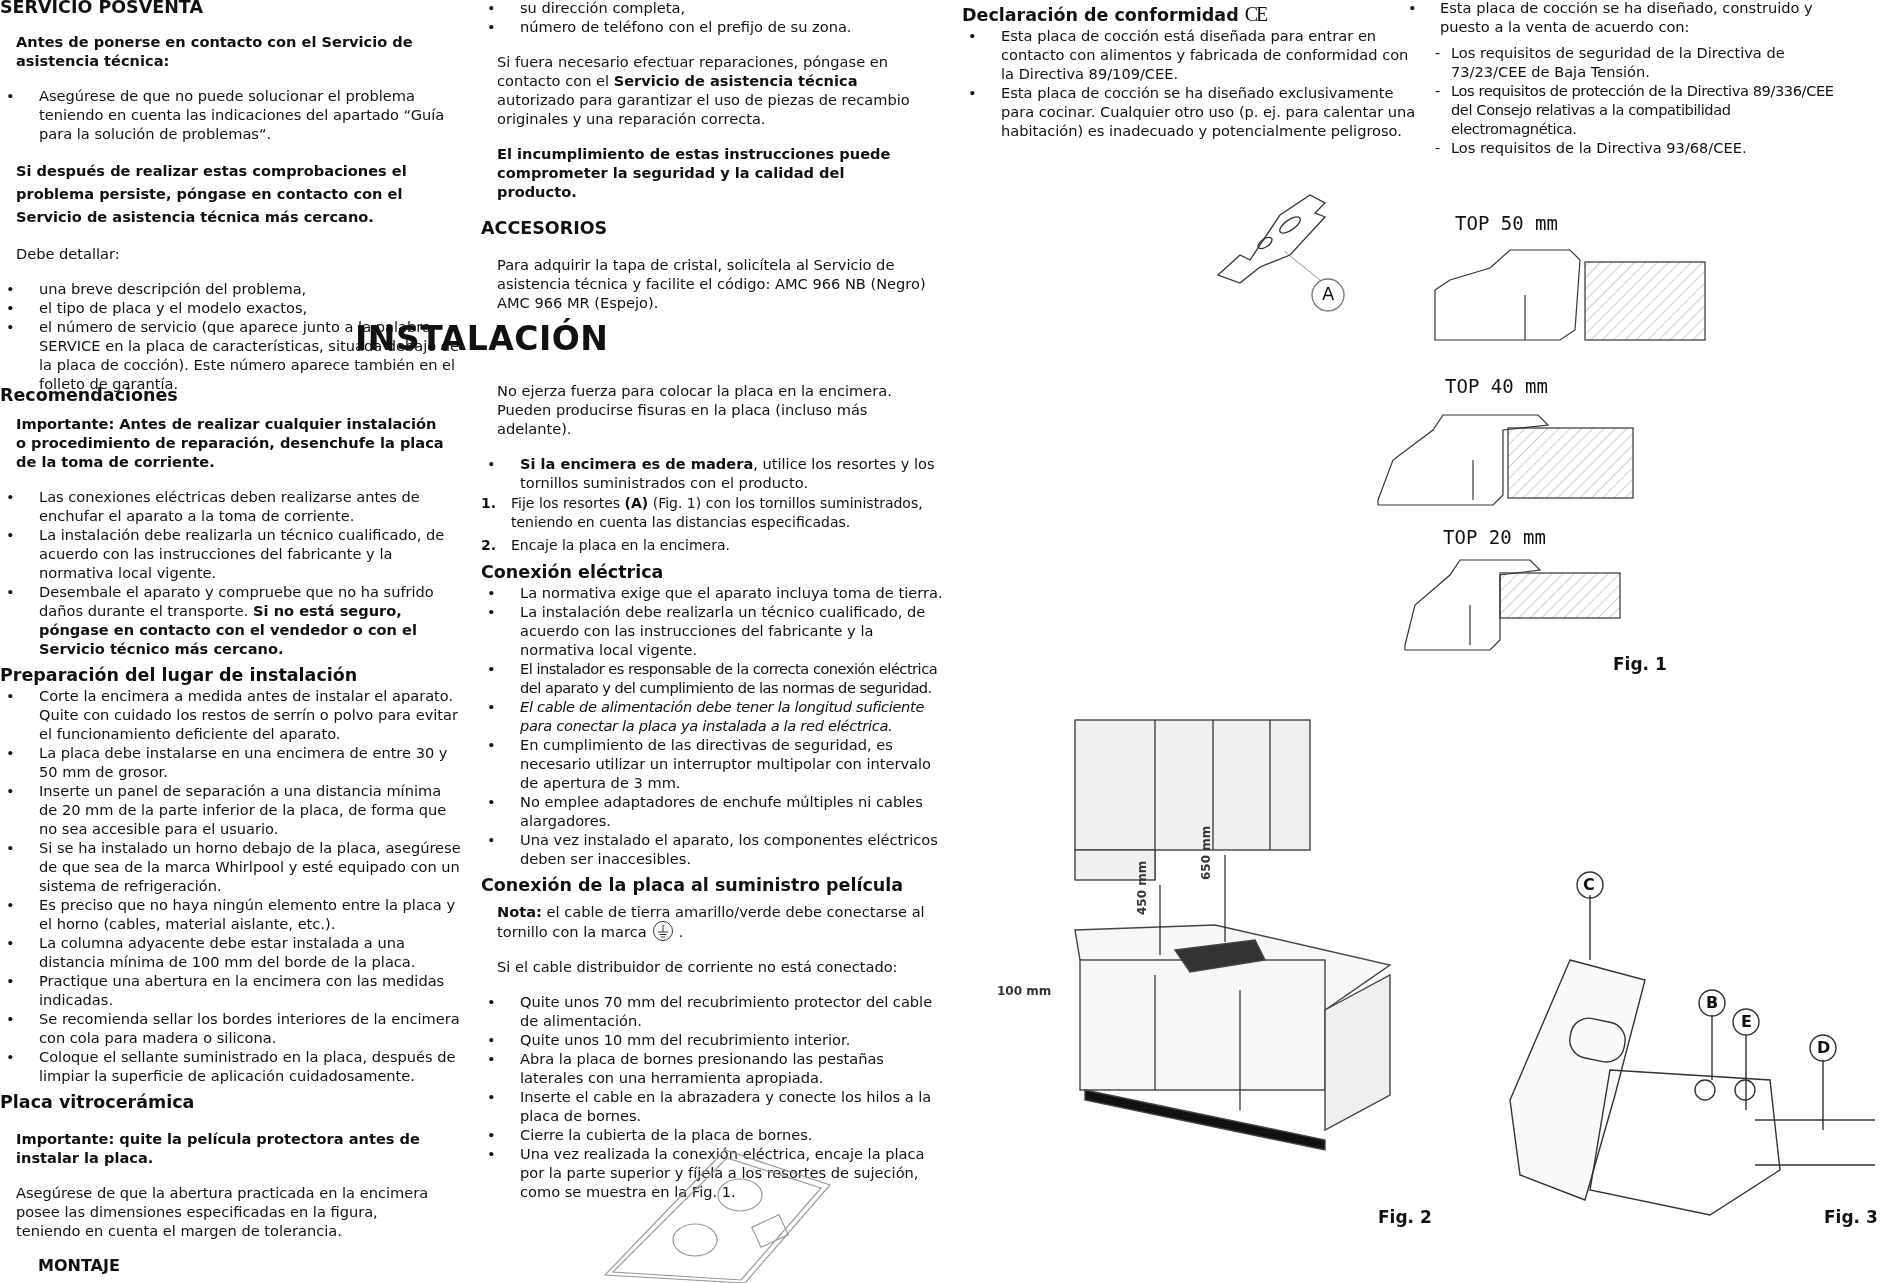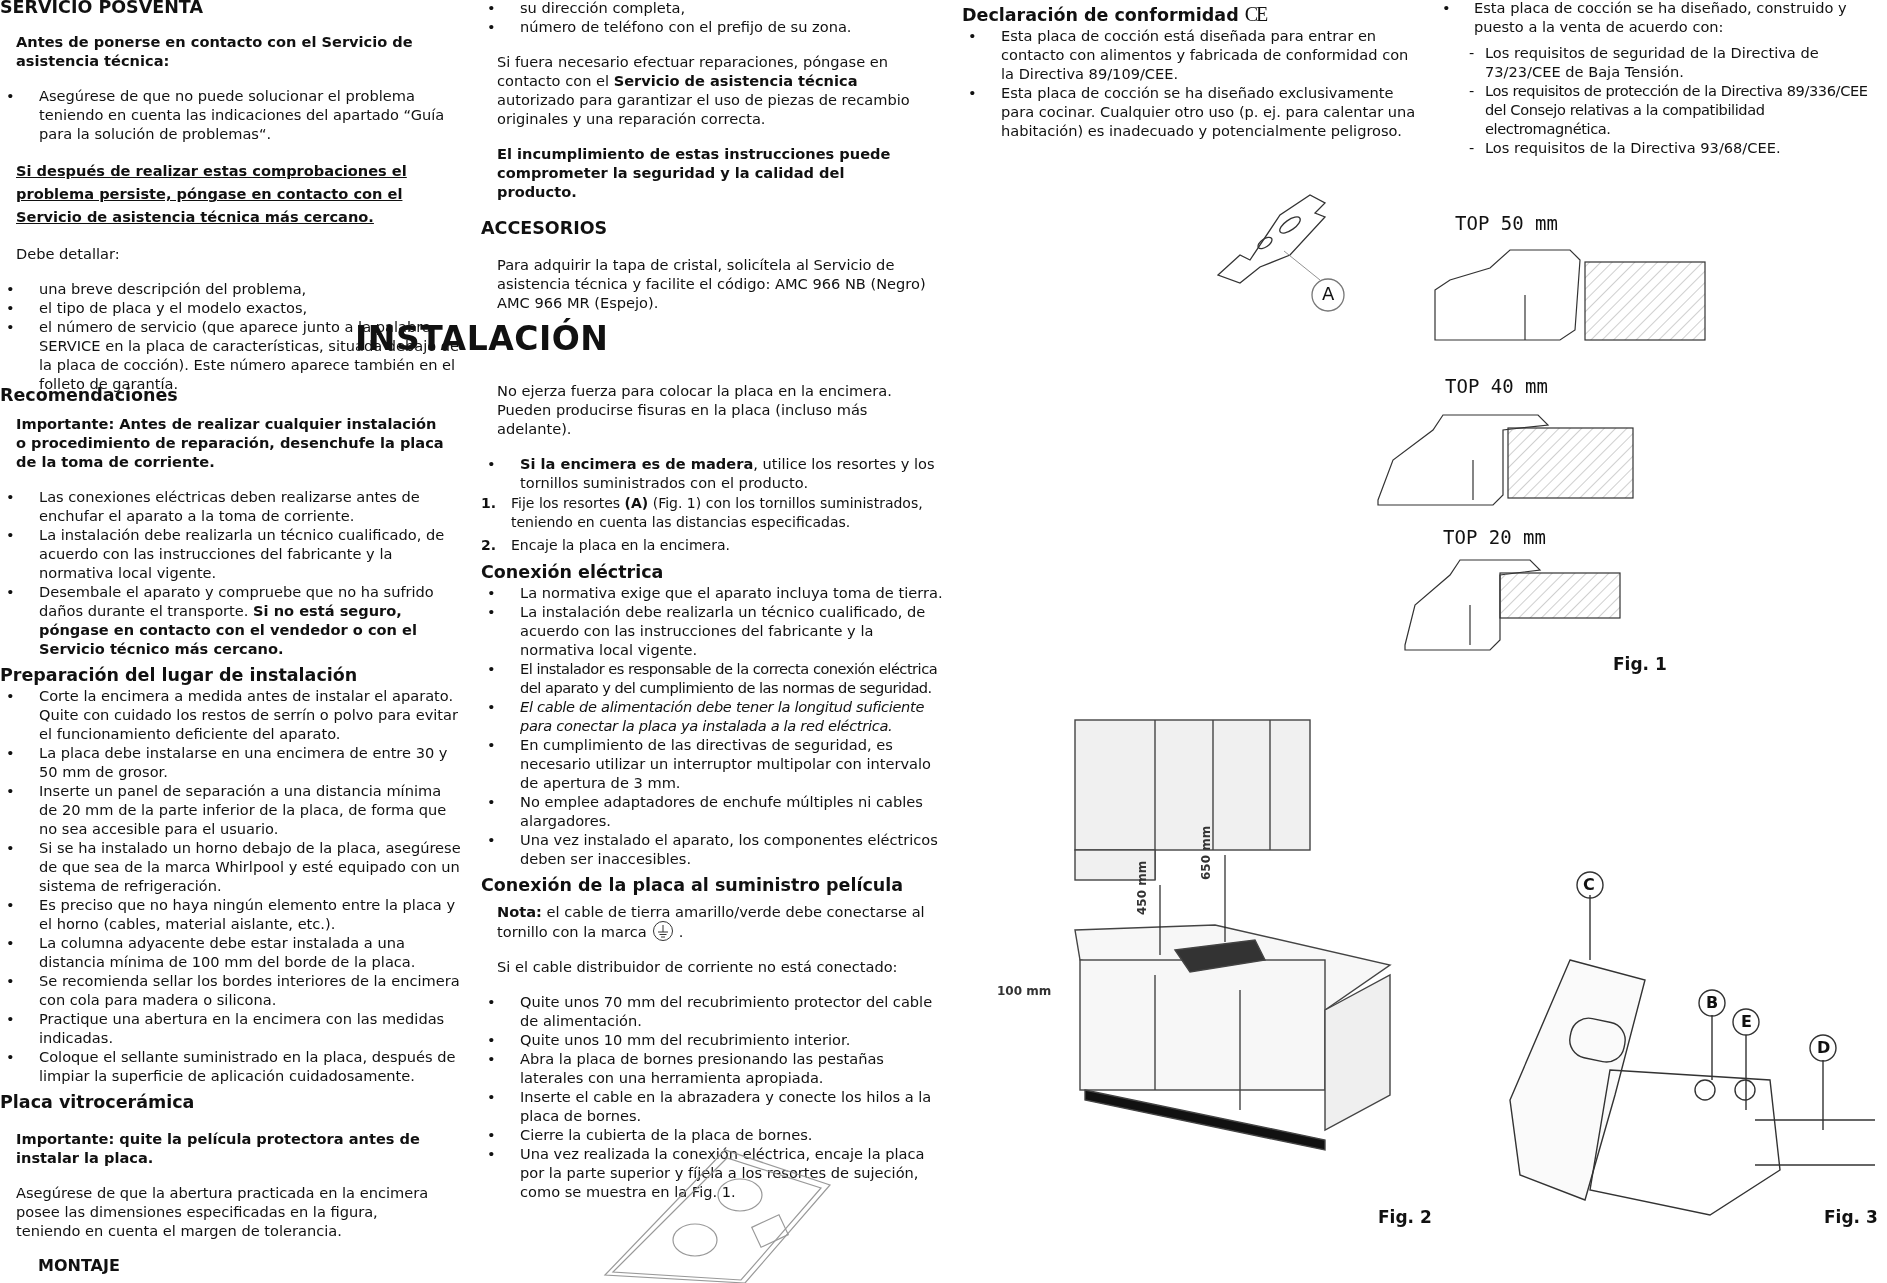--- a/index.html
+++ b/index.html
@@ -31,21 +31,21 @@
 </style>
 </head>
 <body>
 
 <div class="col" style="left:0;top:0;width:462px;">
   <h2 class="h-sec" style="line-height:18px;margin-top:-2px;">SERVICIO POSVENTA</h2>
   <p class="b">Antes de ponerse en contacto con el Servicio de asistencia técnica:</p>
   <ul class="bl">
     <li>Asegúrese de que no puede solucionar el problema teniendo en cuenta las indicaciones del apartado “Guía para la solución de problemas“.</li>
   </ul>
-  <p class="b" style="line-height:23px;text-decoration:underline;">Si después de realizar estas comprobaciones el problema persiste, póngase en contacto con el Servicio de asistencia técnica más cercano.</p>
+  <p class="b" style="line-height:23px;">Si después de realizar estas comprobaciones el problema persiste, póngase en contacto con el Servicio de asistencia técnica más cercano.</p>
   <p style="margin-top:3px;">Debe detallar:</p>
   <ul class="bl">
     <li>una breve descripción del problema,</li>
     <li>el tipo de placa y el modelo exactos,</li>
     <li>el número de servicio (que aparece junto a la palabra SERVICE en la placa de características, situada debajo de la placa de cocción). Este número aparece también en el folleto de garantía.</li>
   </ul>
 </div>
 
 <h1 class="h-big" style="position:absolute;left:355px;top:320px;margin:0;">INSTALACIÓN</h1>
 
@@ -58,22 +58,22 @@
     <li><span>Desembale el aparato y compruebe que no ha sufrido daños durante el transporte. </span><span class="b">Si no está seguro, póngase en contacto con el vendedor o con el Servicio técnico más cercano.</span></li>
   </ul>
   <h3 class="h-sec sp6">Preparación del lugar de instalación</h3>
   <ul class="bl">
     <li>Corte la encimera a medida antes de instalar el aparato. Quite con cuidado los restos de serrín o polvo para evitar el funcionamiento deficiente del aparato.</li>
     <li>La placa debe instalarse en una encimera de entre 30 y 50 mm de grosor.</li>
     <li>Inserte un panel de separación a una distancia mínima de 20 mm de la parte inferior de la placa, de forma que no sea accesible para el usuario.</li>
     <li>Si se ha instalado un horno debajo de la placa, asegúrese de que sea de la marca Whirlpool y esté equipado con un sistema de refrigeración.</li>
     <li>Es preciso que no haya ningún elemento entre la placa y el horno (cables, material aislante, etc.).</li>
     <li>La columna adyacente debe estar instalada a una distancia mínima de 100 mm del borde de la placa.</li>
+    <li>Practique una abertura en la encimera con las medidas indicadas.</li>
     <li>Se recomienda sellar los bordes interiores de la encimera con cola para madera o silicona.</li>
-    <li>Practique una abertura en la encimera con las medidas indicadas.</li>
     <li>Coloque el sellante suministrado en la placa, después de limpiar la superficie de aplicación cuidadosamente.</li>
   </ul>
   <h3 class="h-sec sp6">Placa vitrocerámica</h3>
   <p class="b">Importante: quite la película protectora antes de instalar la placa.</p>
   <p>Asegúrese de que la abertura practicada en la encimera posee las dimensiones especificadas en la figura, teniendo en cuenta el margen de tolerancia.</p>
   <h3 class="sp8" style="font-size:16px;padding-left:38px;">MONTAJE</h3>
   <p class="b">Una vez se haya limpiado el perímetro, coloque la junta en la placa como se muestra en la figura.</p>
 </div>
 
 <div class="col" style="left:481px;top:0;width:462px;">
@@ -135,21 +135,21 @@
 </svg>
 
 <div class="col" style="left:962px;top:0;width:460px;">
   <h3 class="h-sec" style="margin-top:3px;"><span>Declaración de conformidad</span> <span class="ce">CE</span></h3>
   <ul class="bl sp6">
     <li>Esta placa de cocción está diseñada para entrar en contacto con alimentos y fabricada de conformidad con la Directiva 89/109/CEE.</li>
     <li>Esta placa de cocción se ha diseñado exclusivamente para cocinar.  Cualquier otro uso (p. ej. para calentar una habitación) es inadecuado y potencialmente peligroso.</li>
   </ul>
 </div>
 
-<div class="col" style="left:1436px;top:0;width:444px;">
+<div class="col" style="left:1402px;top:0;width:444px;">
   <ul class="bl" style="margin-top:-2px;">
     <li style="padding-left:38px;">Esta placa de cocción se ha diseñado, construido y puesto a la venta de acuerdo con:</li>
   </ul>
   <ul class="dash">
     <li>Los requisitos de seguridad de la Directiva de 73/23/CEE de Baja Tensión.</li>
     <li style="letter-spacing:-0.4px;">Los requisitos de protección de la Directiva 89/336/CEE del Consejo relativas a la compatibilidad electromagnética.</li>
     <li>Los requisitos de la Directiva 93/68/CEE.</li>
   </ul>
 </div>
 

